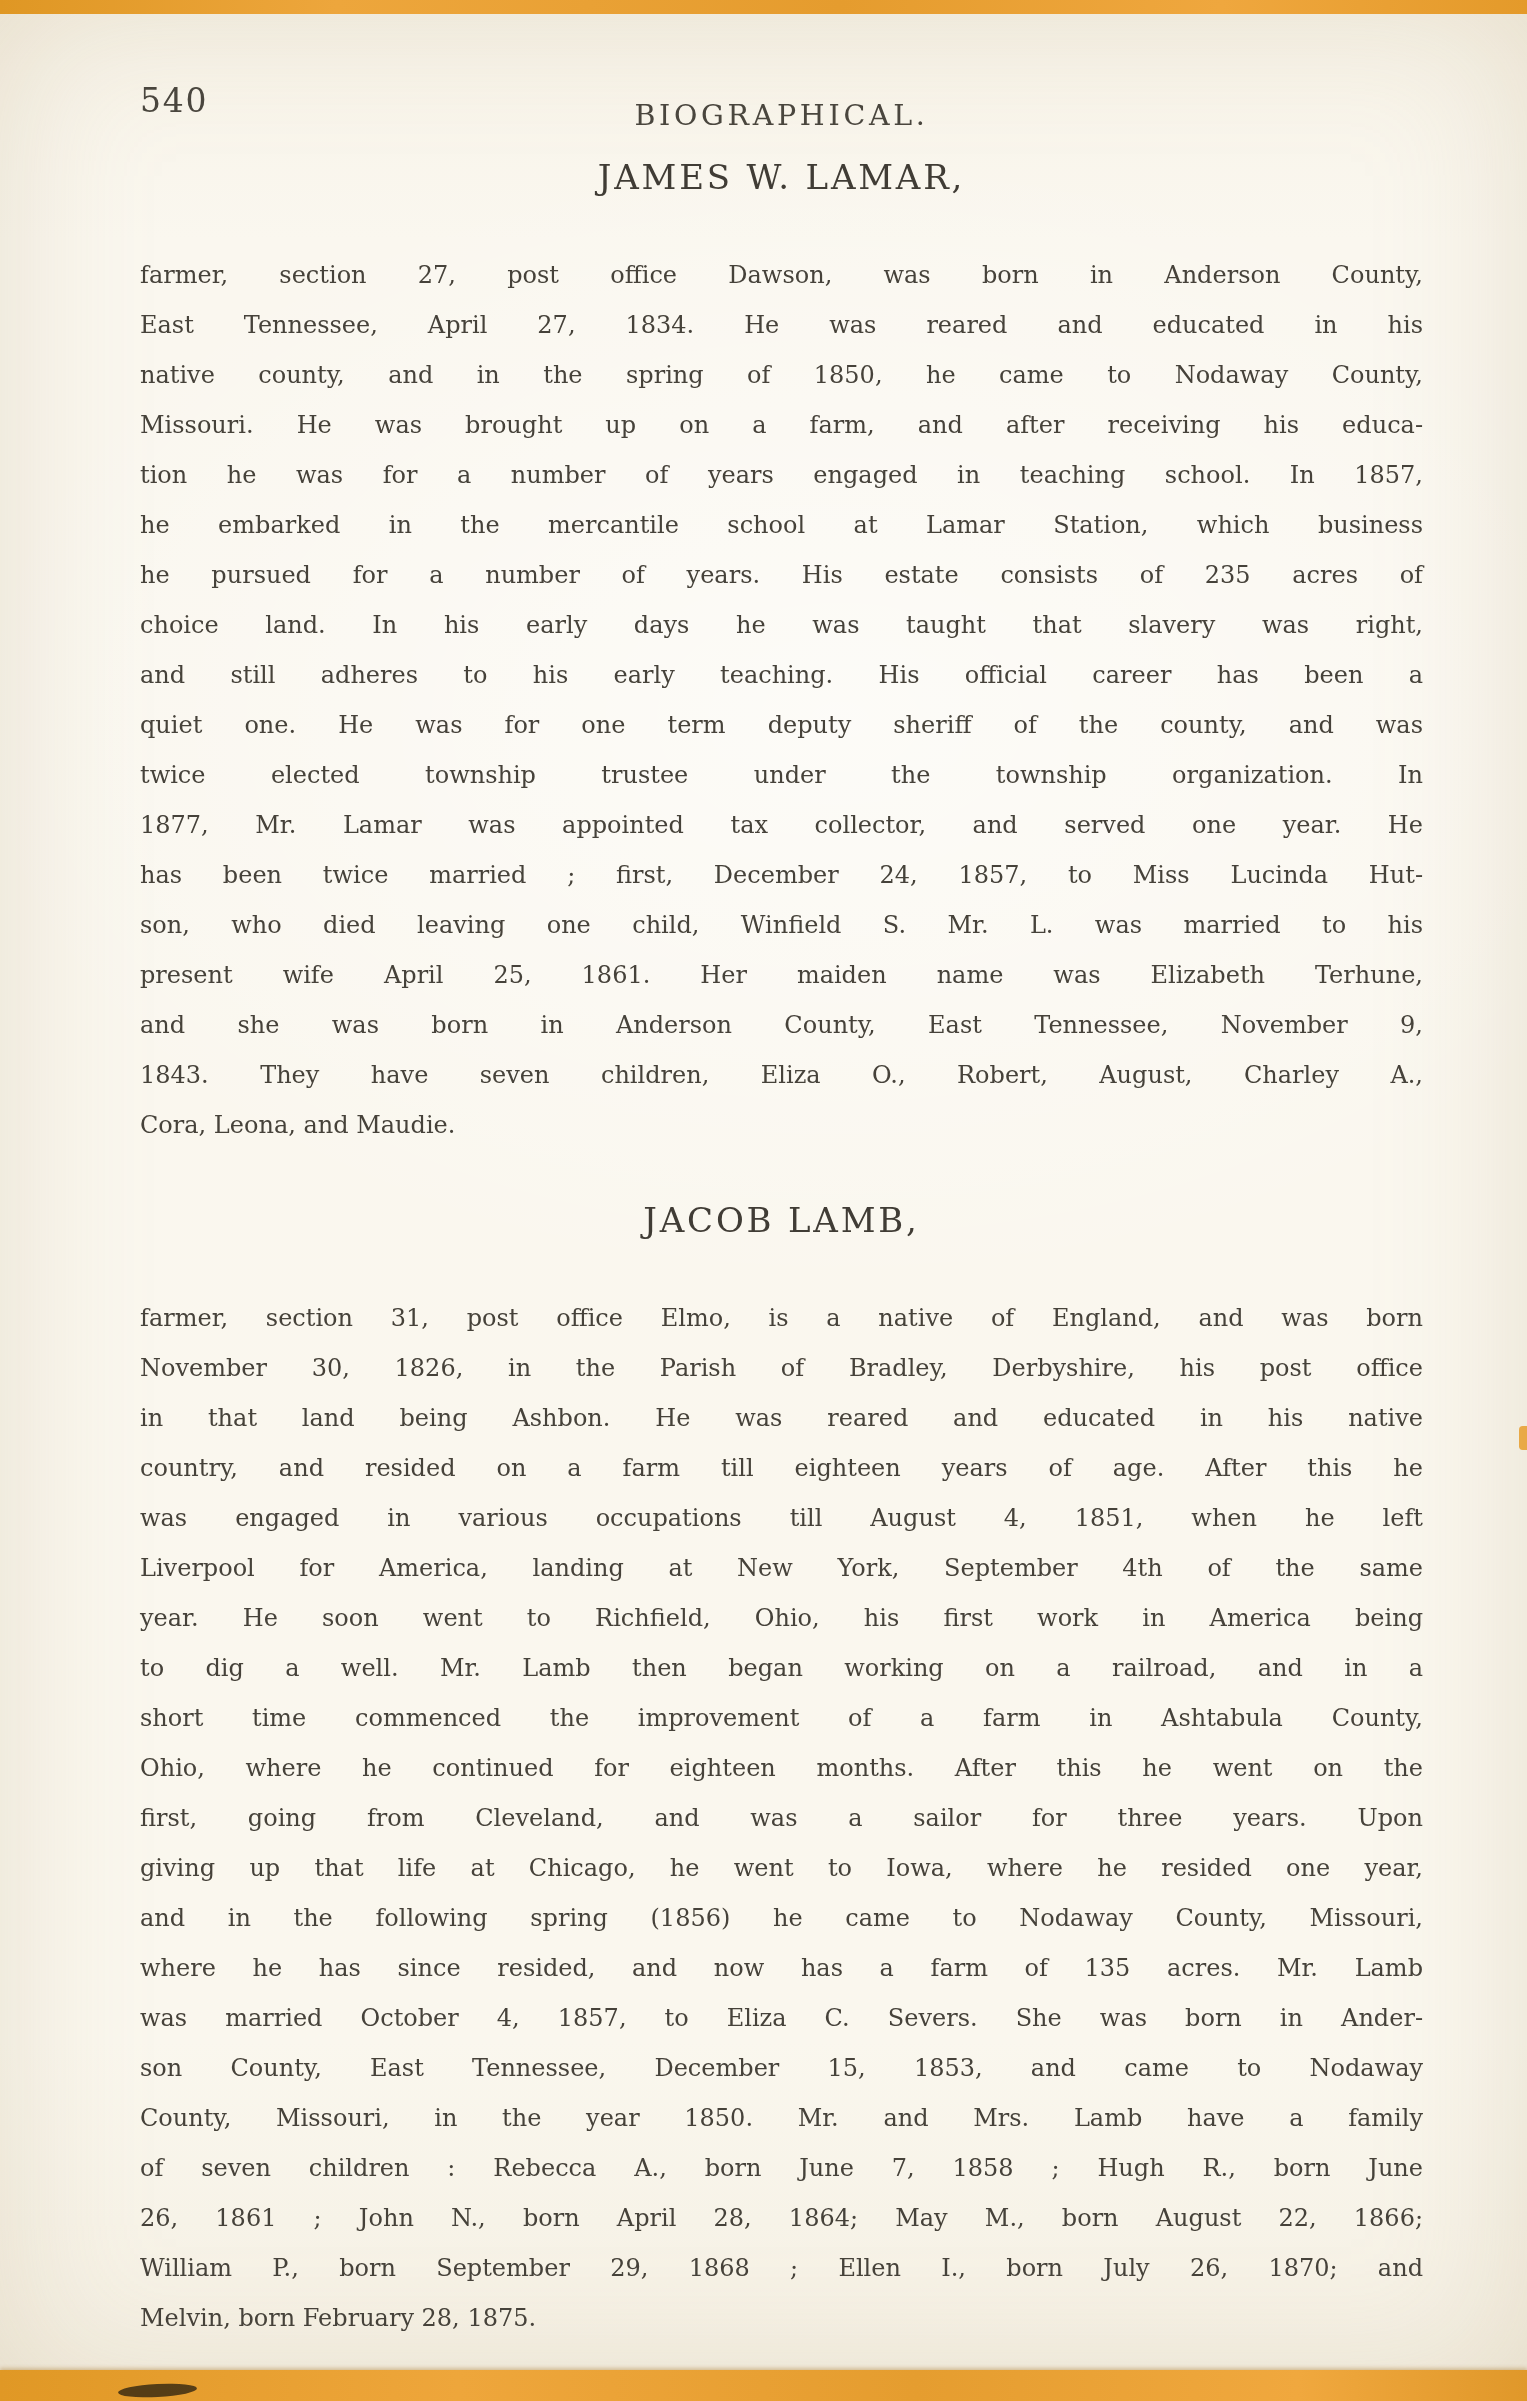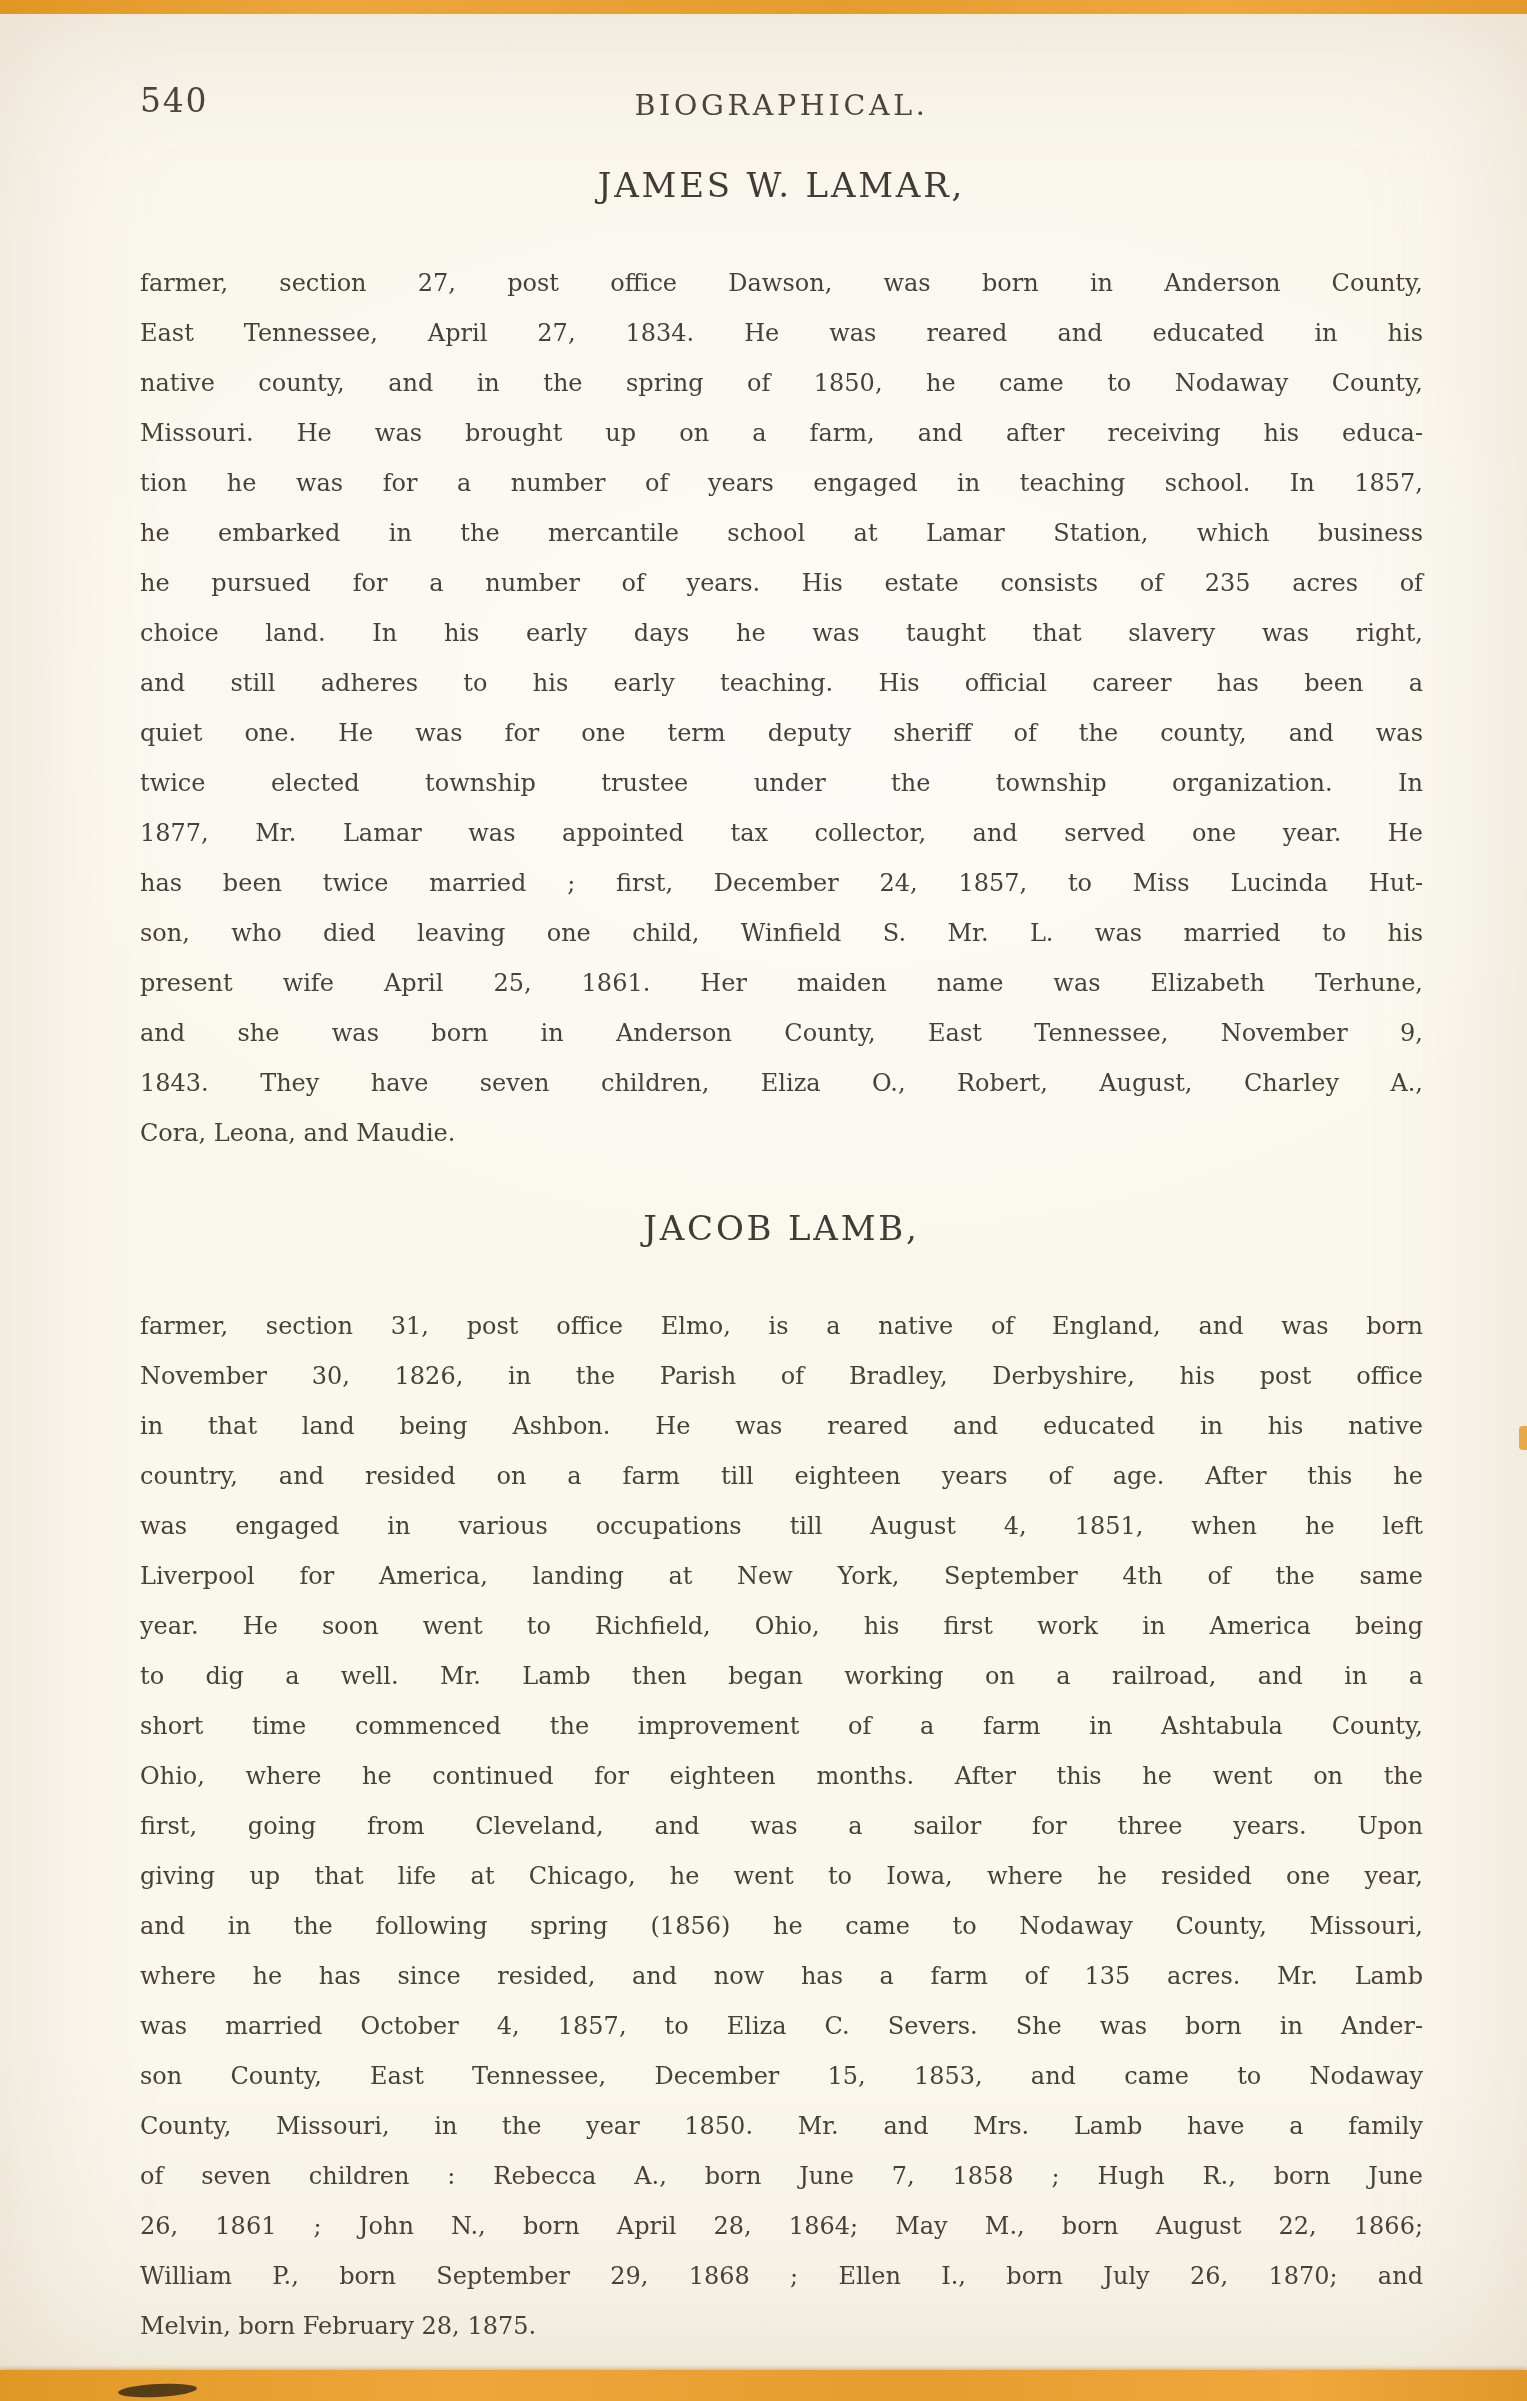--- a/index.html
+++ b/index.html
@@ -74,35 +74,35 @@
     left: 0;
     top: 0;
     font-size: 33px;
     letter-spacing: 1.8px;
     color: #4a463e;
   }
   .running-header {
     position: absolute;
     left: 0;
     right: 0;
-    top: 8px;
+    top: 18px;
     text-align: center;
     font-size: 28.5px;
     letter-spacing: 3.7px;
     color: #4a463e;
   }
   .entry h2 {
     margin: 0;
     font-weight: normal;
     text-align: center;
     font-size: 34px;
     letter-spacing: 2.8px;
     color: #403c35;
   }
-  .entry-1 h2 { margin-top: 40px; }
+  .entry-1 h2 { margin-top: 32px; }
   .entry-2 h2 { margin-top: 50px; }
   .body {
     margin-top: 53px;
     font-size: 24px;
     line-height: 50px;
     color: #46423a;
   }
   .tline {
     text-align: justify;
     text-align-last: justify;

